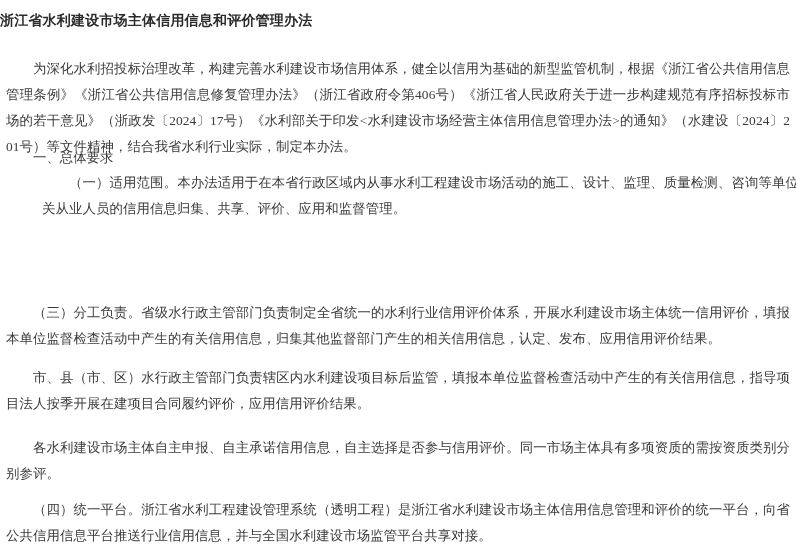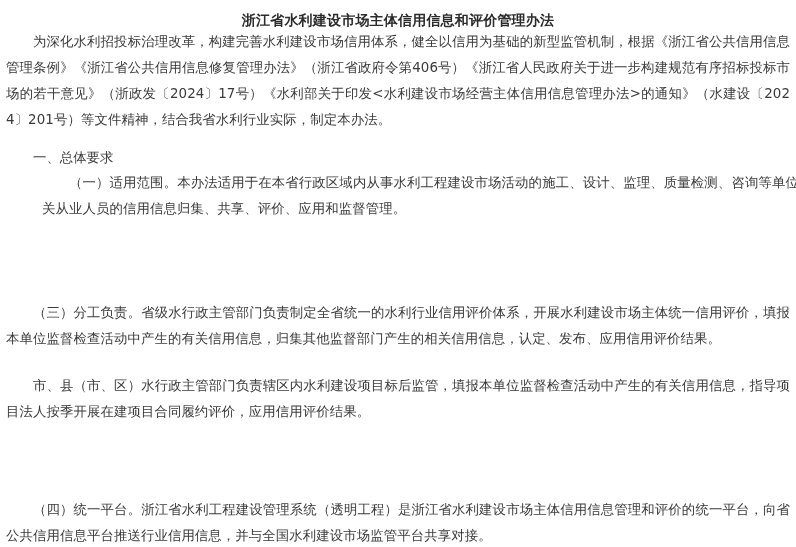--- a/index.html
+++ b/index.html
@@ -19,21 +19,20 @@
       width: 796px;
       height: 547px;
       padding: 0 8px;
       box-sizing: border-box;
     }
     .title {
       position: absolute;
       left: 0;
       right: 0;
       top: 9px;
-      text-align: center;
       font-size: 14px;
       font-weight: bold;
       line-height: 22px;
       color: #2b2b2b;
       letter-spacing: 0.2px;
     }
     .para {
       position: absolute;
       left: 6px;
       width: 784px;
@@ -53,26 +52,27 @@
       text-indent: 27px;
       color: #3a3a3a;
     }
   </style>
 </head>
 <body>
 
 <div class="doc">
   <div class="title">浙江省水利建设市场主体信用信息和评价管理办法</div>
 
-  <div class="para" style="top:29px;">为深化水利招投标治理改革，构建完善水利建设市场信用体系，健全以信用为基础的新型监管机制，根据《浙江省公共信用信息管理条例》《浙江省公共信用信息修复管理办法》（浙江省政府令第406号）《浙江省人民政府关于进一步构建规范有序招标投标市场的若干意见》（浙政发〔2024〕17号）《水利部关于印发&lt;水利建设市场经营主体信用信息管理办法&gt;的通知》（水建设〔2024〕201号）等文件精神，结合我省水利行业实际，制定本办法。</div>
+  <div class="para" style="top:56px;font-family:Liberation Serif, serif;">为深化水利招投标治理改革，构建完善水利建设市场信用体系，健全以信用为基础的新型监管机制，根据《浙江省公共信用信息管理条例》《浙江省公共信用信息修复管理办法》（浙江省政府令第406号）《浙江省人民政府关于进一步构建规范有序招标投标市场的若干意见》（浙政发〔2024〕17号）《水利部关于印发&lt;水利建设市场经营主体信用信息管理办法&gt;的通知》（水建设〔2024〕201号）等文件精神，结合我省水利行业实际，制定本办法。</div>
 
   <div class="heading" style="top:145px;">一、总体要求</div>
 
   <div class="para" style="top:170px;margin-left:36px;">（一）适用范围。本办法适用于在本省行政区域内从事水利工程建设市场活动的施工、设计、监理、质量检测、咨询等单位及相关从业人员的信用信息归集、共享、评价、应用和监督管理。</div>
 
 
   <div class="para" style="top:300px;">（三）分工负责。省级水行政主管部门负责制定全省统一的水利行业信用评价体系，开展水利建设市场主体统一信用评价，填报本单位监督检查活动中产生的有关信用信息，归集其他监督部门产生的相关信用信息，认定、发布、应用信用评价结果。</div>
 
-  <div class="para" style="top:373px;">市、县（市、区）水行政主管部门负责辖区内水利建设项目标后监管，填报本单位监督检查活动中产生的有关信用信息，指导项目法人按季开展在建项目合同履约评价，应用信用评价结果。</div>
+  <div class="para" style="top:365px;">市、县（市、区）水行政主管部门负责辖区内水利建设项目标后监管，填报本单位监督检查活动中产生的有关信用信息，指导项目法人按季开展在建项目合同履约评价，应用信用评价结果。</div>
 
+  <div class="para" style="top:435px;">各水利建设市场主体自主申报、自主承诺信用信息，自主选择是否参与信用评价。同一市场主体具有多项资质的需按资质类别分别参评。</div>
 
   <div class="para" style="top:497px;">（四）统一平台。浙江省水利工程建设管理系统（透明工程）是浙江省水利建设市场主体信用信息管理和评价的统一平台，向省公共信用信息平台推送行业信用信息，并与全国水利建设市场监管平台共享对接。</div>
 </div>
 
 </body></html>

